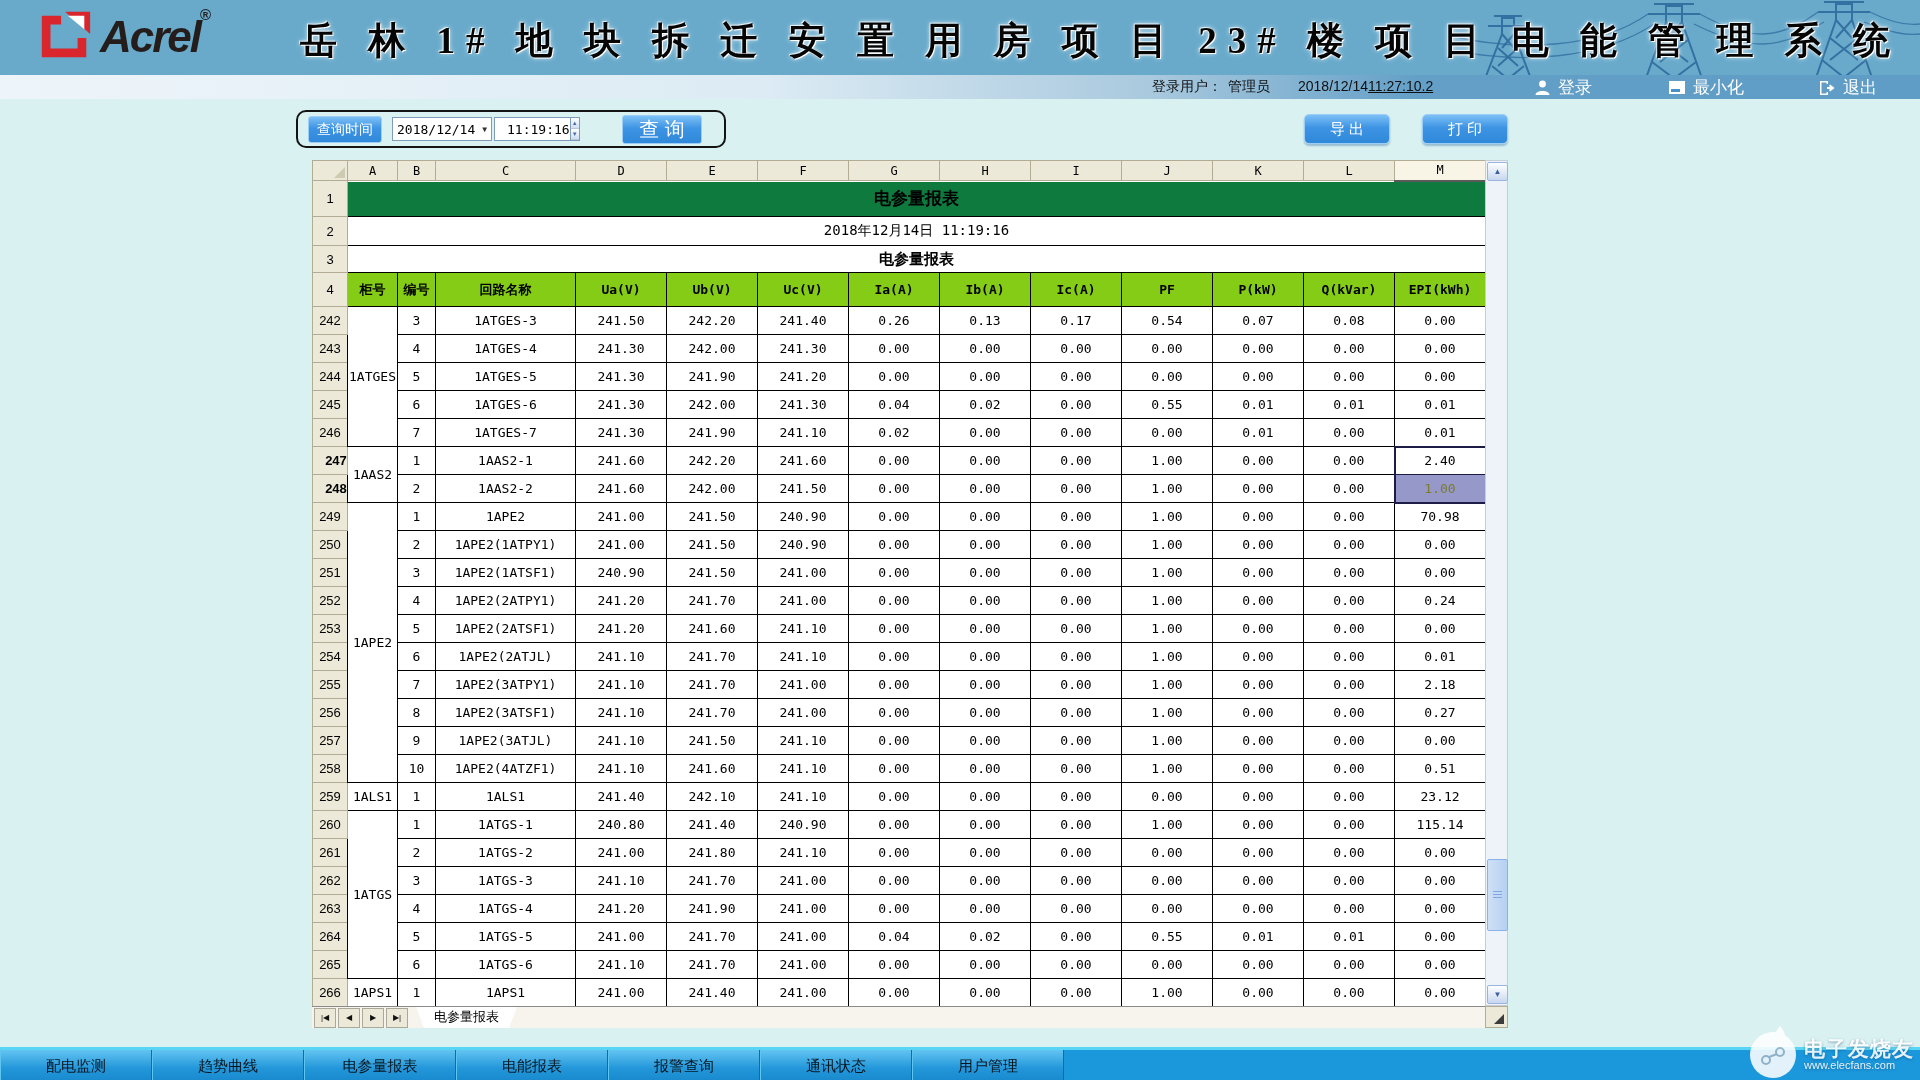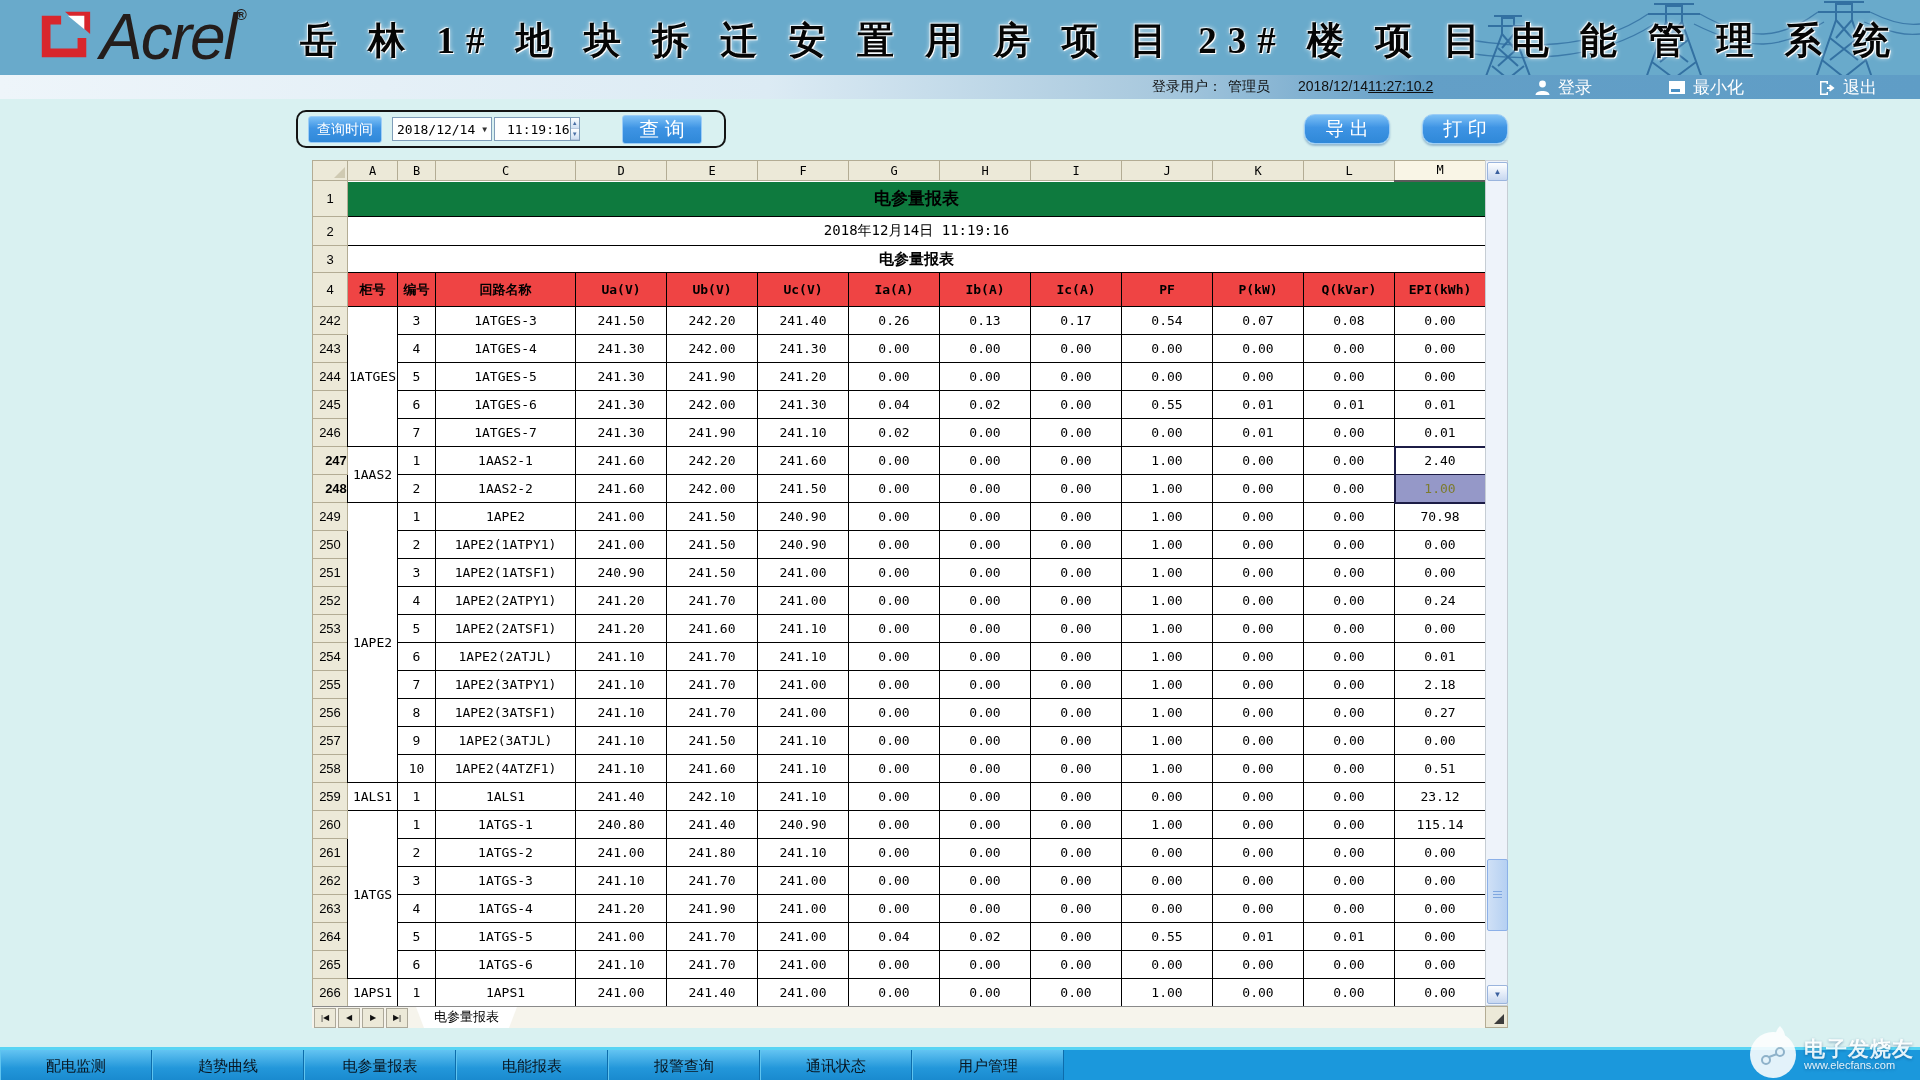--- a/index.html
+++ b/index.html
@@ -4,22 +4,22 @@
 <style>
   html,body{margin:0;padding:0;}
   .page{position:relative;width:1920px;height:1080px;background:#d9f1f1;overflow:hidden;
         font-family:"Liberation Sans",sans-serif;}
 
   
   .header{position:absolute;left:0;top:0;width:1920px;height:99px;background:#69aacb;}
   .towers{position:absolute;right:0;top:0;width:470px;height:99px;}
   .logo{position:absolute;left:36px;top:8px;display:flex;align-items:flex-start;}
   .logo-mark{width:58px;height:58px;margin-right:6px;}
-  .logo-text{font-family:"Liberation Sans",sans-serif;font-weight:normal;font-style:italic;
-             font-size:64px;line-height:58px;color:#241d1b;letter-spacing:-2px;}
+  .logo-text{font-family:"Liberation Sans",sans-serif;font-weight:bold;font-style:italic;
+             font-size:44px;line-height:58px;color:#241d1b;letter-spacing:-2px;}
   .logo-reg{font-size:15px;color:#241d1b;font-weight:bold;margin-top:-2px;}
   .title{position:absolute;left:300px;top:16px;width:1230px;text-align:center;white-space:nowrap;
          font-family:"Liberation Serif",serif;font-weight:bold;font-size:37px;color:#050505;
          letter-spacing:11px;text-shadow:1px 1px 0 #fff,-1px -1px 0 rgba(255,255,255,.7),0 0 5px #fff;}
   .strip{position:absolute;left:0;top:75px;width:1920px;height:24px;
          background:linear-gradient(90deg,#eef5fa 0%,#dcebf4 40%,#a9c9de 60%,#639fc7 74%,#5f9dc6 100%);}
   .login-info{position:absolute;left:1152px;top:3px;font-size:14px;color:#101010;white-space:nowrap;}
   .login-info .li-user{margin-left:6px;}
   .login-info .li-date{margin-left:28px;}
   .login-info .li-time{text-decoration:underline;}
@@ -42,22 +42,22 @@
                font-family:"DejaVu Sans Mono",monospace;font-size:13px;color:#000;cursor:pointer;}
   .dd-arrow{font-size:8px;color:#333;}
   .time-spin{width:84px;height:22px;margin-left:2px;background:#fff;border:1px solid #7f9db9;
              display:flex;align-items:center;}
   .time-spin .tval{flex:1;text-align:center;font-family:"DejaVu Sans Mono",monospace;font-size:13px;padding-left:12px;}
   .spin{width:15px;height:22px;display:flex;flex-direction:column;border-left:1px solid #7f9db9;}
   .spin i{flex:1;font-style:normal;font-size:6px;line-height:10px;text-align:center;color:#4a6fa5;
           background:linear-gradient(#fdfeff,#cfdff2);border-bottom:1px solid #b8c8de;cursor:pointer;}
   .btn-query{width:78px;height:27px;line-height:27px;font-size:20px;margin-left:42px;}
   .btn-big{position:absolute;top:114px;width:84px;height:28px;line-height:28px;text-align:center;
-           background:linear-gradient(#7cc0f6,#3e94e4 45%,#2f88d8);color:#fff;font-size:19px;
-           border:1px solid #9ccdf6;border-radius:11px;box-shadow:0 2px 2px rgba(30,90,150,.35);cursor:pointer;}
+           background:linear-gradient(#7cc0f6,#3e94e4 45%,#2f88d8);color:#fff;font-size:15px;
+           border:1px solid #9ccdf6;border-radius:5px;box-shadow:0 2px 2px rgba(30,90,150,.35);cursor:pointer;}
   .btn-export{left:1304px;}
   .btn-print{left:1422px;}
 
   
   .sheet{position:absolute;left:312px;top:160px;width:1196px;height:868px;background:#fff;}
   table.grid{border-collapse:collapse;table-layout:fixed;width:1173px;}
   .grid td{padding:0;overflow:hidden;white-space:nowrap;}
   tr.letters{height:20px;}
   td.corner{background:#ece9d8;border:1px solid #b3ac94;position:relative;}
   td.corner::after{content:"";position:absolute;right:2px;bottom:2px;width:0;height:0;
@@ -66,21 +66,21 @@
             font-family:"DejaVu Sans Mono",monospace;cursor:pointer;}
   td.letter-sel{background:#f9f5e6;border-bottom:2px solid #5a5a5a;}
   tr.r1{height:36px;} tr.r2{height:29px;} tr.r3{height:27px;} tr.r4{height:34px;}
   td.gutter{background:#ece9d8;border:1px solid #b3ac94;text-align:center;font-size:13px;color:#000;cursor:pointer;}
   td.gbold{font-weight:bold;padding-left:12px;}
   td.banner-green{background:#0e7a3e;color:#000;font-weight:bold;font-size:17px;text-align:center;
                   border:1px solid #000;}
   td.banner-date{background:#fff;border:1px solid #000;text-align:center;font-size:14px;
                  font-family:"DejaVu Sans Mono",monospace;}
   td.banner-title2{background:#fff;border:1px solid #000;text-align:center;font-size:15px;font-weight:bold;}
-  td.colhead{background:#ef4444;border:1px solid #000;text-align:center;font-weight:bold;font-size:13px;
+  td.colhead{background:#84cc16;border:1px solid #000;text-align:center;font-weight:bold;font-size:13px;
              font-family:"DejaVu Sans Mono",monospace;cursor:pointer;}
   tr.drow{height:28px;}
   td.cell{background:#fff;border:1px solid #000;text-align:center;font-size:13px;color:#000;
           font-family:"DejaVu Sans Mono",monospace;cursor:cell;}
   td.sel-active{border:2px solid #1c1c46;border-bottom-width:1px;}
   td.sel-fill{background:#9598c8;color:#7c7b2e;border:2px solid #1c1c46;border-top-width:1px;}
 
   .vscroll{position:absolute;left:1173px;top:0;width:23px;height:846px;background:#eef3fa;
            border:1px solid #c6cdd4;box-sizing:border-box;}
   .varrow{position:absolute;left:1px;width:19px;height:17px;text-align:center;line-height:17px;

